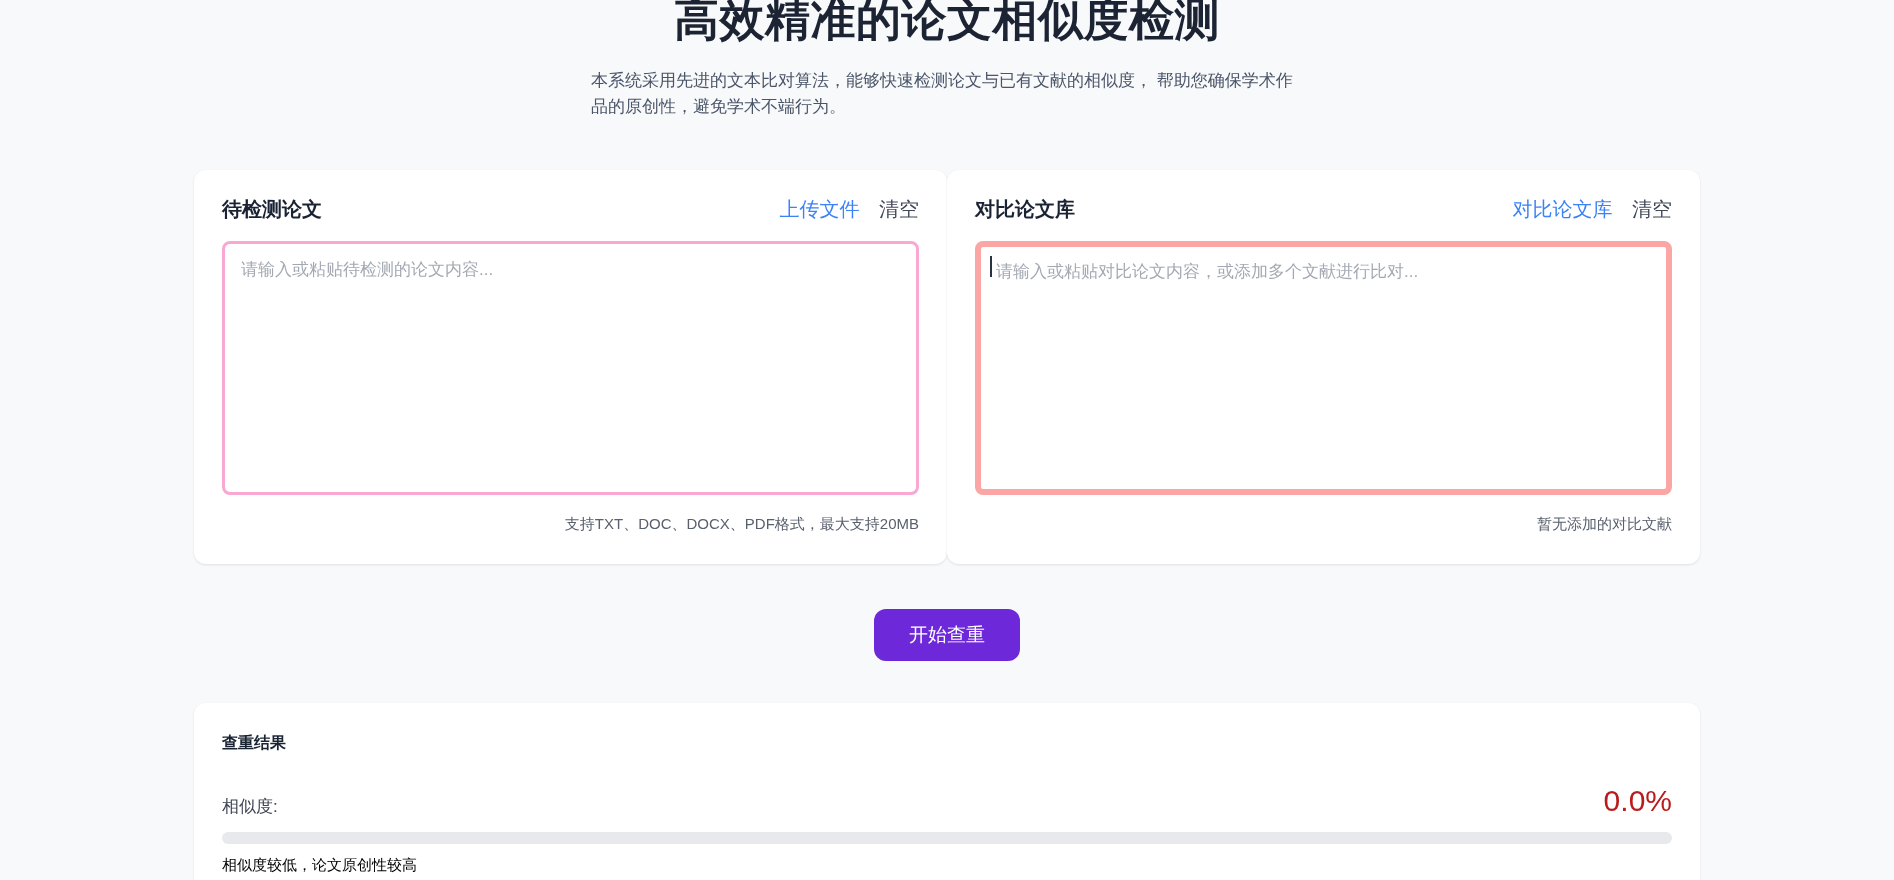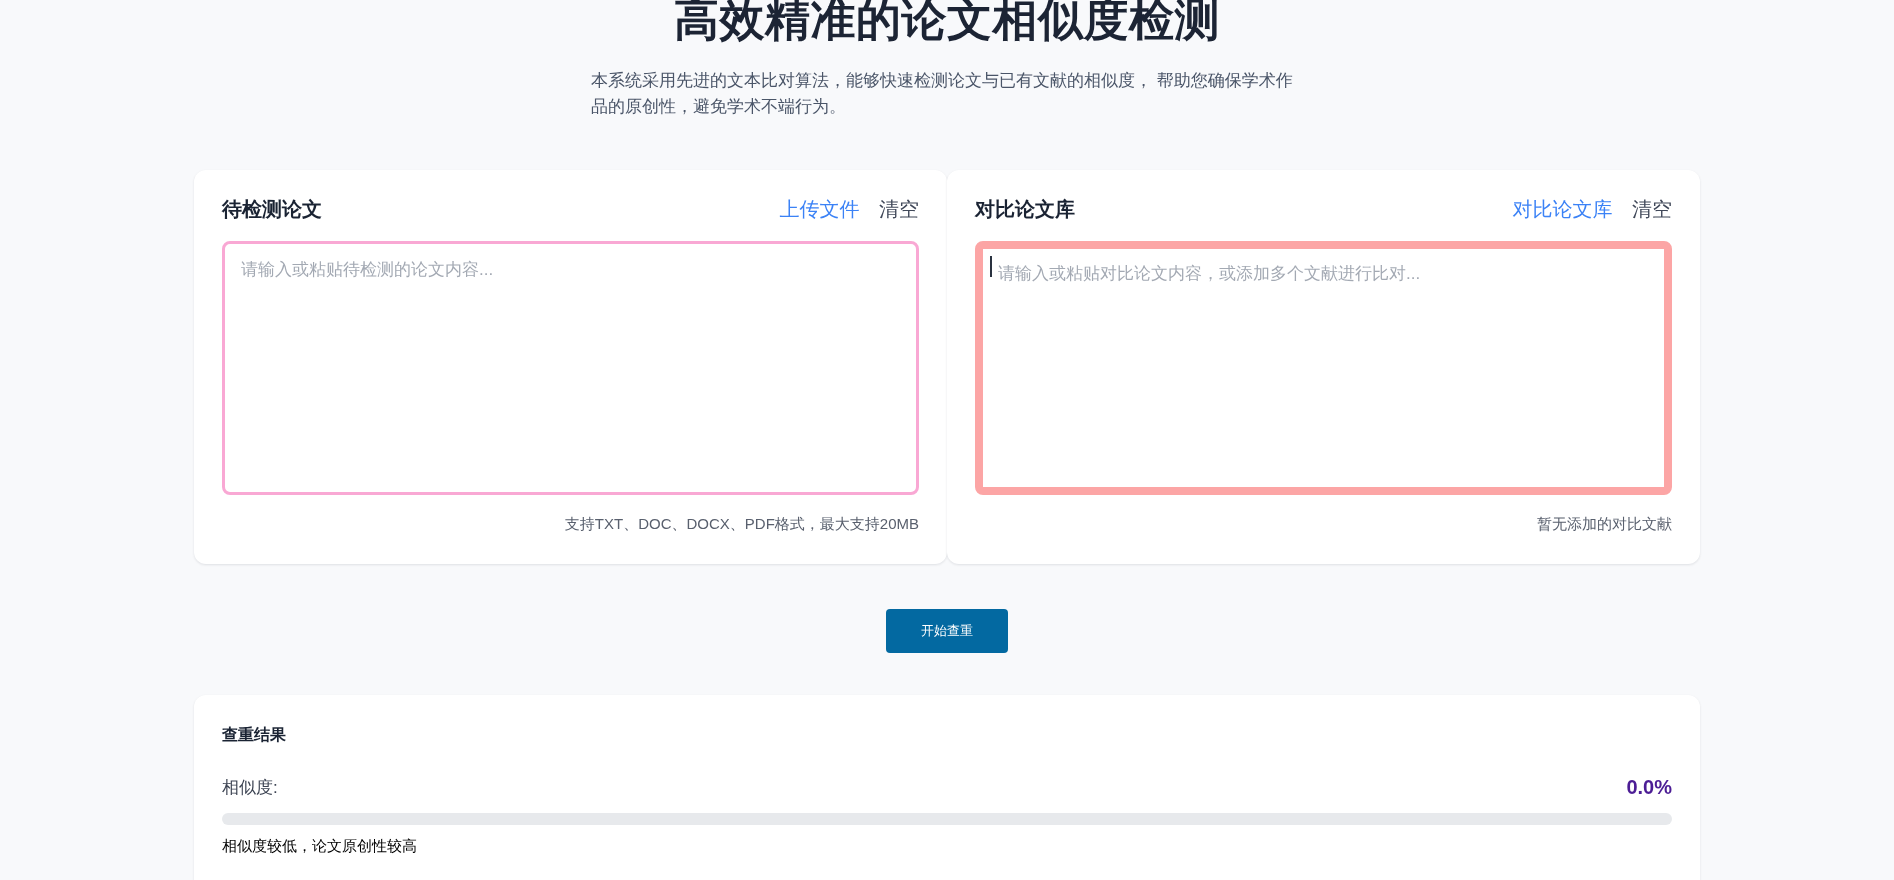--- a/index.html
+++ b/index.html
@@ -51,37 +51,37 @@
     border: 3px solid #f9a8d4;
     border-radius: 8px;
     padding: 14px 16px;
     font-size: 17px;
     color: #333a46;
     font-family: "Liberation Sans", "DejaVu Sans", sans-serif;
     background: #ffffff;
     outline: none;
   }
   textarea::placeholder { color: #a3a9b3; opacity: 1; }
-  textarea.focused { border: 8px solid #fca5a5; padding: 13px 15px; }
+  textarea.focused { border: 6px solid #fca5a5; padding: 13px 15px; }
   .caret {
     position: absolute;
     left: 15px; top: 15px;
     width: 2px; height: 21px;
     background: #2a3240;
   }
   .card-hint { margin-top: 20px; font-size: 15px; color: #59606e; text-align: right; }
 
   .action-row { text-align: center; margin-top: 45px; }
   .primary-btn {
     display: inline-block;
     border: none;
-    border-radius: 4px;
-    background: #0369a1;
+    border-radius: 12px;
+    background: #6d28d9;
     color: #ffffff;
-    font-size: 13px;
+    font-size: 19px;
     padding: 13px 35px;
     cursor: pointer;
     font-family: "Liberation Sans", "DejaVu Sans", sans-serif;
   }
 
   .result-card {
     margin-top: 42px;
     background: #ffffff;
     border-radius: 12px;
     box-shadow: 0 1px 3px rgba(16,24,40,0.07), 0 1px 2px rgba(16,24,40,0.04);
@@ -89,21 +89,21 @@
     height: 300px;
   }
   .result-title { font-size: 16px; font-weight: 700; color: #1a2333; }
   .similarity-row {
     margin-top: 30px;
     display: flex;
     justify-content: space-between;
     align-items: flex-end;
   }
   .similarity-label { font-size: 17px; color: #3c4352; }
-  .similarity-value { font-size: 20px; font-weight: 700; color: #4c1d95; }
+  .similarity-value { font-size: 30px; font-weight: 400; color: #b91c1c; }
   .progress-track {
     margin-top: 14px;
     height: 12px;
     background: #e7e9ec;
     border-radius: 6px;
     overflow: hidden;
   }
   .progress-fill { height: 100%; background: #10b981; border-radius: 6px; }
   .result-conclusion { margin-top: 12px; font-size: 15px; color: #000000; }
 </style>

